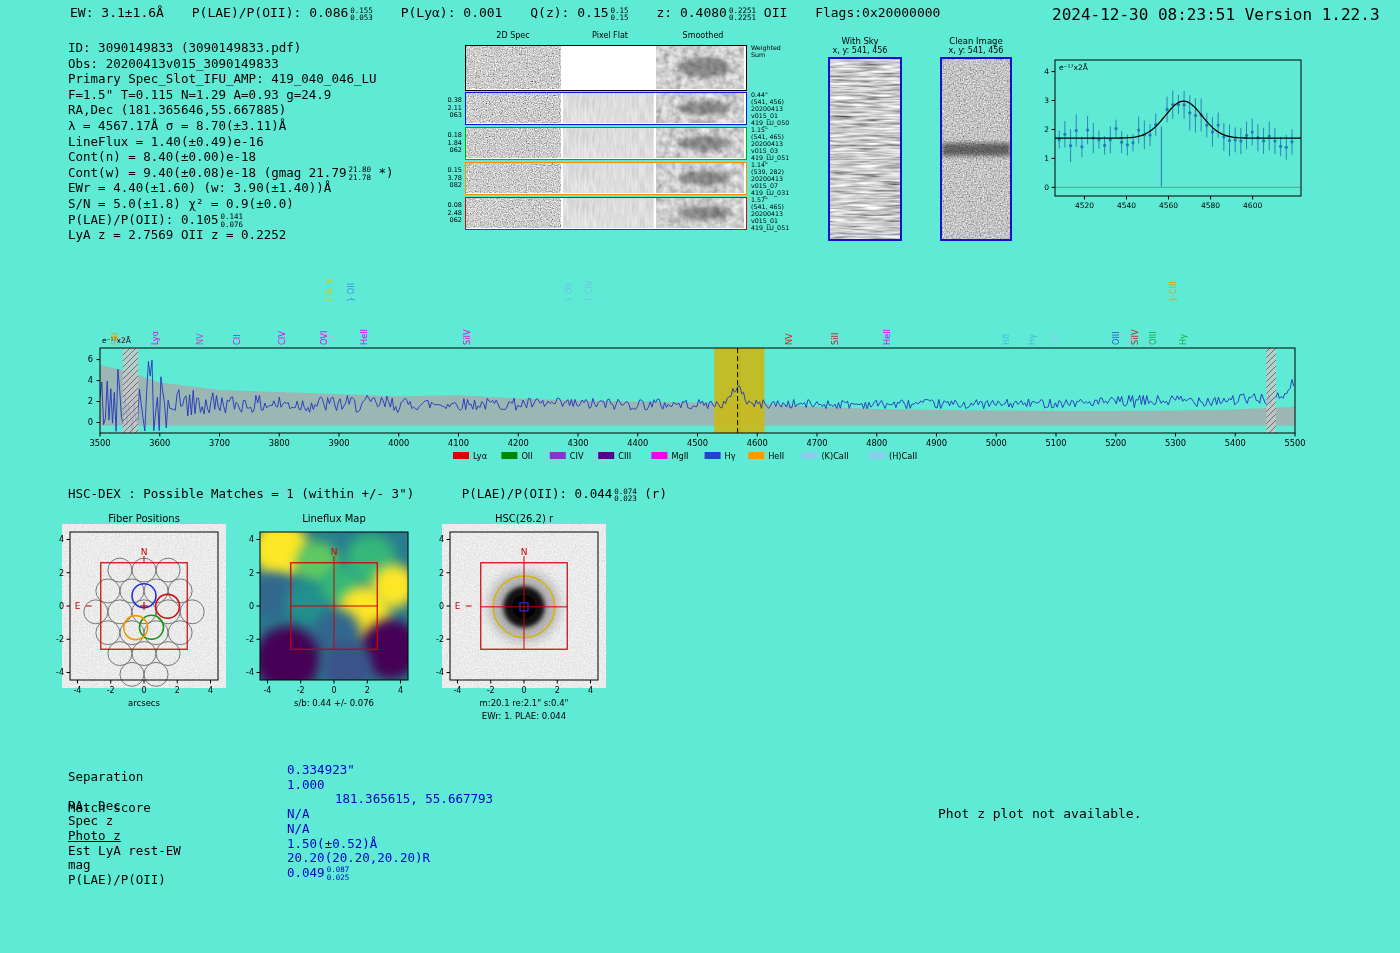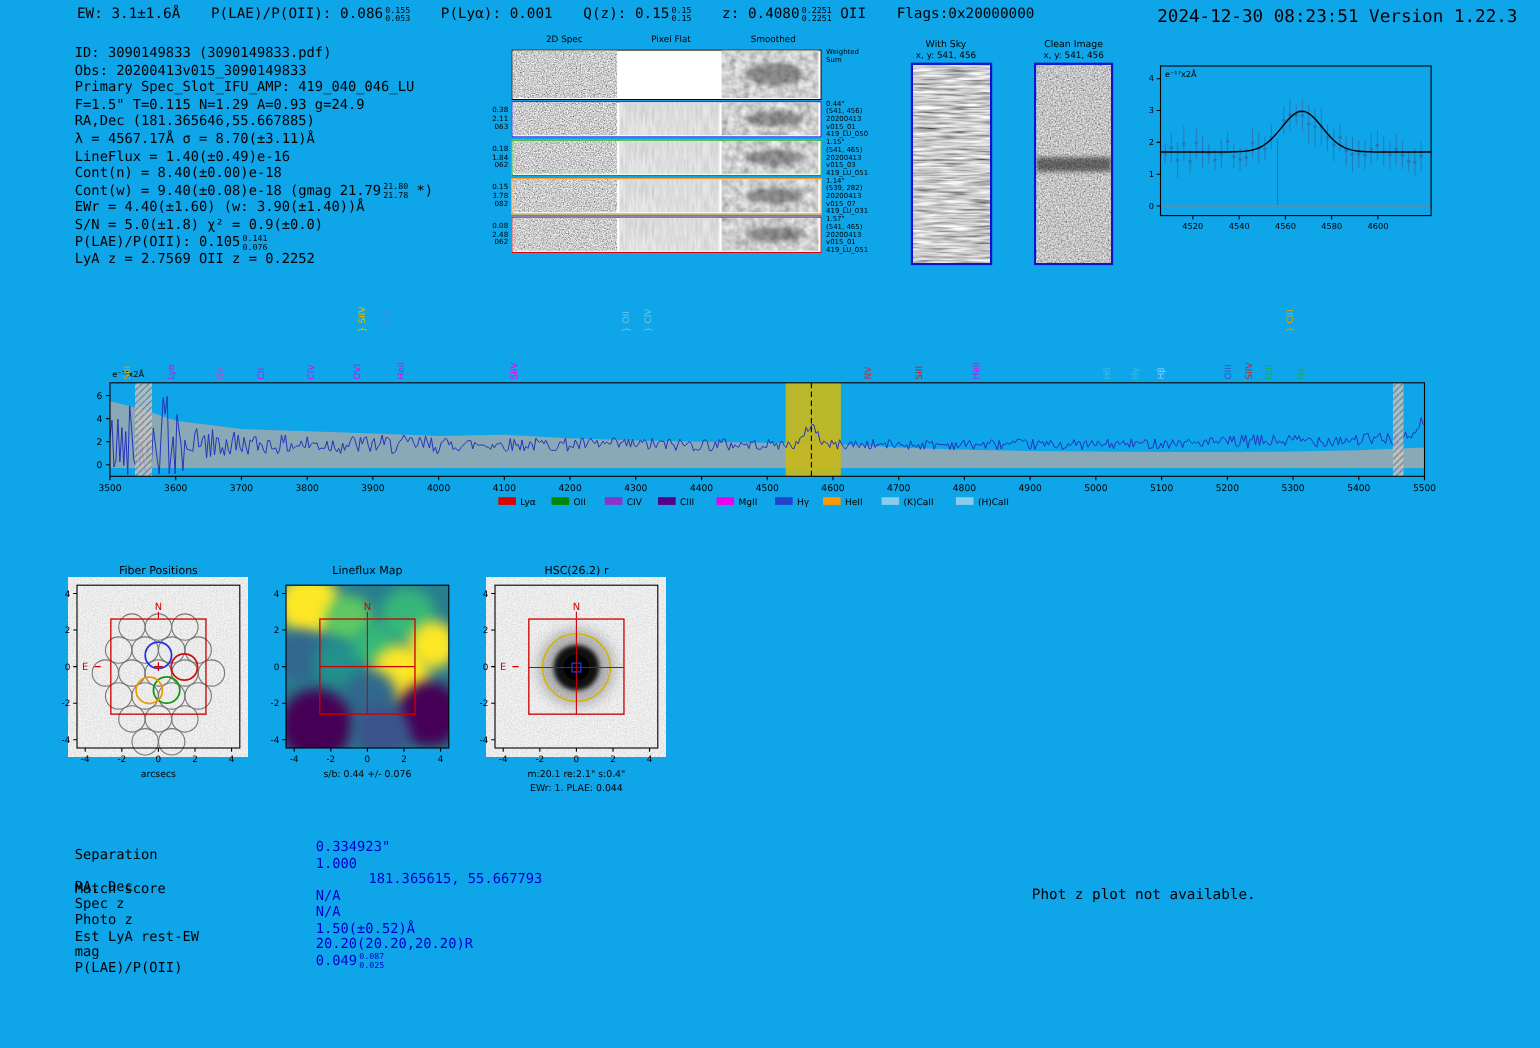--- a/index.html
+++ b/index.html
@@ -1,16 +1,16 @@
 <!DOCTYPE html>
 <html><head>
 <meta charset="utf-8">
 <style>
   html,body{margin:0;padding:0;background:#fff;}
-  .page{position:relative;width:1400px;height:953px;background:#0ea5e9;overflow:hidden;
+  .page{position:relative;width:1400px;height:953px;background:#5eead4;overflow:hidden;
         font-family:"DejaVu Sans Mono",monospace;color:#000;}
   .hdr{position:absolute;left:70px;top:5px;font-size:13px;white-space:nowrap;}
   .hdr-right{position:absolute;left:1052px;top:5px;font-size:16px;white-space:nowrap;}
   .gap{display:inline-block;width:20px;}
   .frac{display:inline-block;vertical-align:-3px;margin-left:2px;}
   .frac span{display:block;font-size:7.5px;line-height:7.5px;}
   #info-block{position:absolute;left:68px;top:40px;font-size:12.5px;}
   .info-line{height:15.6px;white-space:nowrap;}
   #spec2d{position:absolute;left:443px;top:31px;width:380px;height:232px;font-family:"DejaVu Sans",sans-serif;}
   .s2d-title{position:absolute;top:0;font-size:8px;transform:translateX(-50%);white-space:nowrap;}
@@ -575,20 +575,24 @@
       <rect x="644.6" y="190" width="16" height="7" fill="#2244cc"></rect>
       <text x="664.6" y="197.2" font-size="8.2" text-anchor="start" fill="#000" font-family="DejaVu Sans, sans-serif">Hγ</text>
       <rect x="688.2" y="190" width="16" height="7" fill="#ff9900"></rect>
       <text x="708.2" y="197.2" font-size="8.2" text-anchor="start" fill="#000" font-family="DejaVu Sans, sans-serif">HeII</text>
       <rect x="741.4000000000001" y="190" width="16" height="7" fill="#88ccee"></rect>
       <text x="761.4000000000001" y="197.2" font-size="8.2" text-anchor="start" fill="#000" font-family="DejaVu Sans, sans-serif">(K)CaII</text>
       <rect x="809.0000000000001" y="190" width="16" height="7" fill="#88ccee"></rect>
       <text x="829.0000000000001" y="197.2" font-size="8.2" text-anchor="start" fill="#000" font-family="DejaVu Sans, sans-serif">(H)CaII</text>
     </svg>
 
+  <div id="match-header">
+    <span>HSC-DEX : Possible Matches = 1 (within +/- 3")</span><span class="gap"></span><span class="gap"></span>
+    <span>P(LAE)/P(OII): 0.044</span><span class="frac"><span>0.074</span><span>0.023</span></span>&nbsp;<span>(r)</span>
+  </div>
 
   <svg class="chart" id="fiber-plot" style="left:46px;top:508px" width="190" height="214">
       <rect x="24" y="24" width="148" height="148" filter="url(#ncut)"></rect>
       <circle cx="73.887" cy="62.08230999999999" r="11.97288" fill="none" stroke="#777" stroke-width="1"></circle>
       <circle cx="97.99905000000001" cy="62.08230999999999" r="11.97288" fill="none" stroke="#777" stroke-width="1"></circle>
       <circle cx="122.11110000000001" cy="62.08230999999999" r="11.97288" fill="none" stroke="#777" stroke-width="1"></circle>
       <circle cx="61.83097500000001" cy="82.935076" r="11.97288" fill="none" stroke="#777" stroke-width="1"></circle>
       <circle cx="85.943025" cy="82.935076" r="11.97288" fill="none" stroke="#777" stroke-width="1"></circle>
       <circle cx="110.055075" cy="82.935076" r="11.97288" fill="none" stroke="#777" stroke-width="1"></circle>
       <circle cx="134.167125" cy="82.935076" r="11.97288" fill="none" stroke="#777" stroke-width="1"></circle>
@@ -731,21 +735,21 @@
 
   <div id="match-table">
       <div class="mt-label" style="top: 7px;">Separation</div>
       <div class="mt-value" style="top: 0px;"><span>0.334923"</span></div>
       <div class="mt-label" style="top: 38px;">Match score</div>
       <div class="mt-value" style="top: 14.7px;"><span>1.000</span></div>
       <div class="mt-label" style="top: 36.4px;">RA, Dec</div>
       <div class="mt-value" style="top: 29.4px; margin-left: 48px;"><span>181.365615, 55.667793</span></div>
       <div class="mt-label" style="top: 51.1px;">Spec z</div>
       <div class="mt-value" style="top: 44.1px;"><span>N/A</span></div>
-      <div class="mt-label" style="top: 65.8px;">Photo z</div>
+      <div class="mt-label" style="top: 65.8px; text-decoration: underline;">Photo z</div>
       <div class="mt-value" style="top: 58.8px;"><span>N/A</span></div>
       <div class="mt-label" style="top: 80.5px;">Est LyA rest-EW</div>
       <div class="mt-value" style="top: 73.5px;"><span>1.50(±0.52)Å</span></div>
       <div class="mt-label" style="top: 95.2px;">mag</div>
       <div class="mt-value" style="top: 88.2px;"><span>20.20(20.20,20.20)R</span></div>
       <div class="mt-label" style="top: 109.9px;">P(LAE)/P(OII)</div>
       <div class="mt-value" style="top: 102.9px;"><span>0.049</span><span class="frac"><span>0.087</span><span>0.025</span></span></div>
     </div>
 
   <div id="notice">Phot z plot not available.</div>

